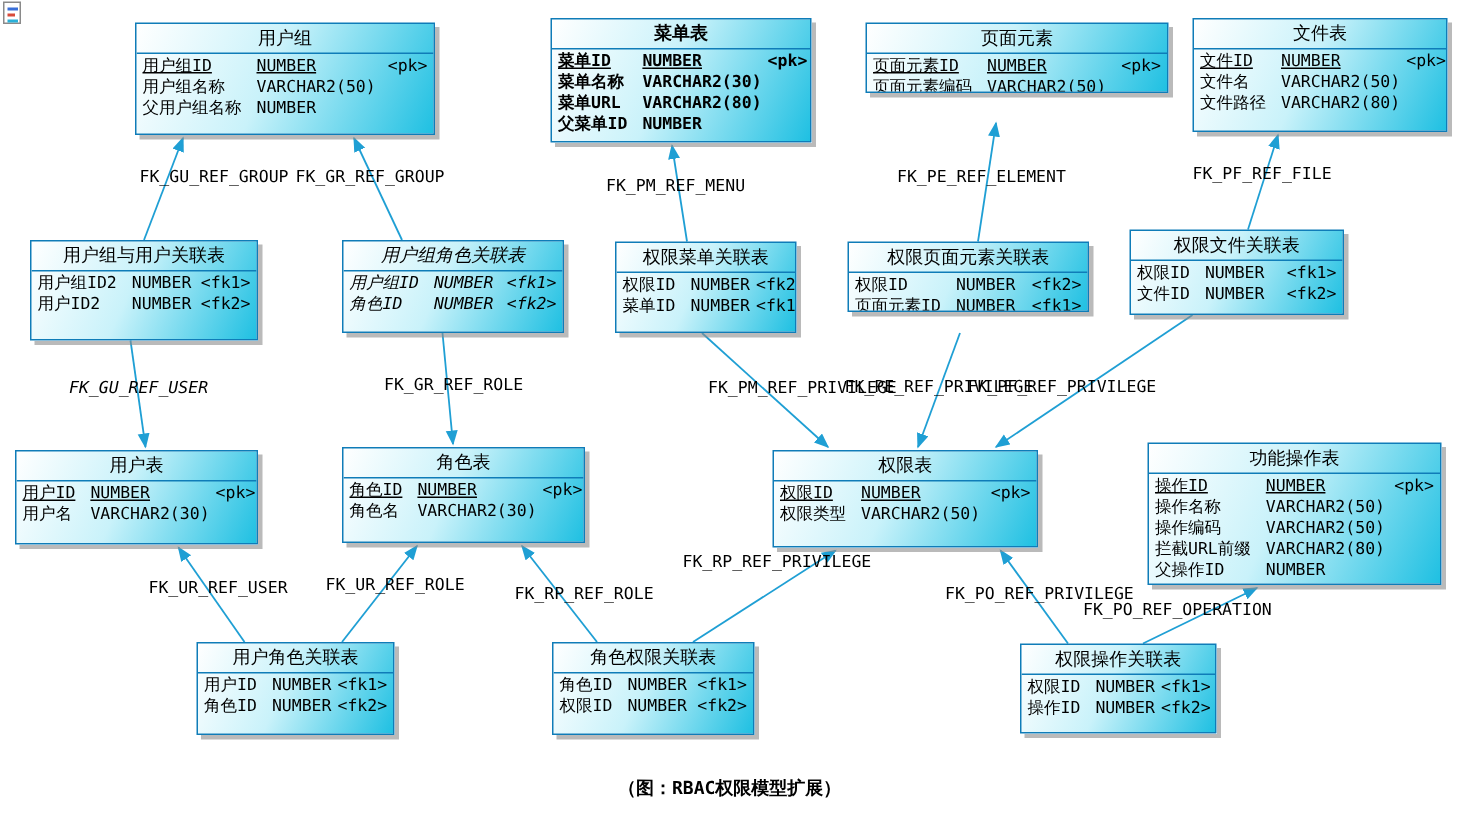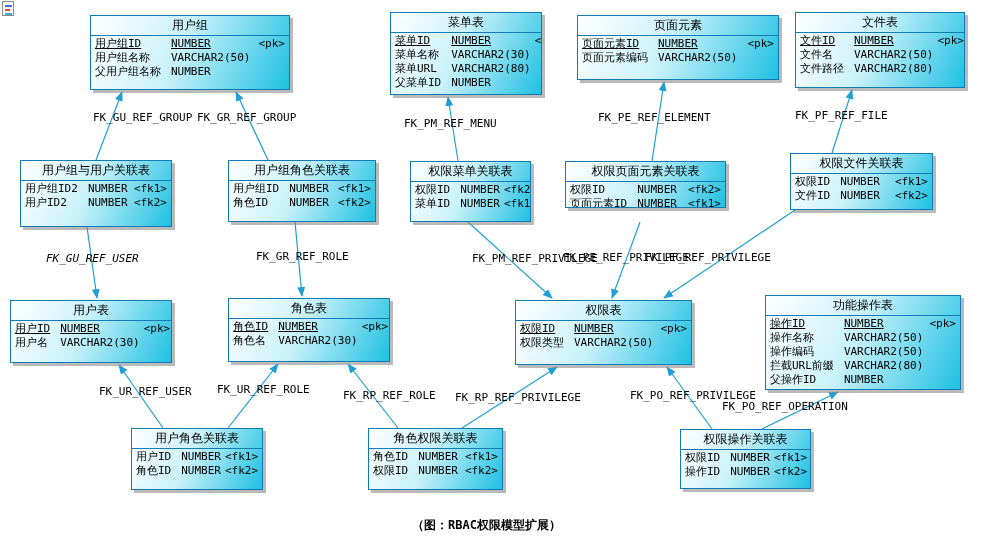--- a/index.html
+++ b/index.html
@@ -113,21 +113,21 @@
             <span class="cell type">VARCHAR2(50)</span>
             <span class="cell tag"></span>
           </div>
           <div class="col-row">
             <span class="cell name">父用户组名称</span>
             <span class="cell type">NUMBER</span>
             <span class="cell tag"></span>
           </div>
         </div>
       </div>
-      <div class="entity" style="left: 390px; top: 12px; width: 152px; height: 83px;">
+      <div class="entity" style="left: 367px; top: 12px; width: 174px; height: 83px; font-weight: bold;">
         <div class="entity-title">菜单表</div>
         <div class="entity-cols">
           <div class="col-row">
             <span class="cell name pk-underline">菜单ID</span>
             <span class="cell type pk-underline">NUMBER</span>
             <span class="cell tag">&lt;pk&gt;</span>
           </div>
           <div class="col-row">
             <span class="cell name">菜单名称</span>
             <span class="cell type">VARCHAR2(30)</span>
@@ -138,21 +138,21 @@
             <span class="cell type">VARCHAR2(80)</span>
             <span class="cell tag"></span>
           </div>
           <div class="col-row">
             <span class="cell name">父菜单ID</span>
             <span class="cell type">NUMBER</span>
             <span class="cell tag"></span>
           </div>
         </div>
       </div>
-      <div class="entity" style="left: 577px; top: 15px; width: 202px; height: 65px;">
+      <div class="entity" style="left: 577px; top: 15px; width: 202px; height: 47px;">
         <div class="entity-title">页面元素</div>
         <div class="entity-cols">
           <div class="col-row">
             <span class="cell name pk-underline">页面元素ID</span>
             <span class="cell type pk-underline">NUMBER</span>
             <span class="cell tag">&lt;pk&gt;</span>
           </div>
           <div class="col-row">
             <span class="cell name">页面元素编码</span>
             <span class="cell type">VARCHAR2(50)</span>
@@ -188,21 +188,21 @@
             <span class="cell type">NUMBER</span>
             <span class="cell tag">&lt;fk1&gt;</span>
           </div>
           <div class="col-row">
             <span class="cell name">用户ID2</span>
             <span class="cell type">NUMBER</span>
             <span class="cell tag">&lt;fk2&gt;</span>
           </div>
         </div>
       </div>
-      <div class="entity" style="left: 228px; top: 160px; width: 148px; height: 62px;">
+      <div class="entity" style="left: 228px; top: 160px; width: 148px; height: 62px; font-style: italic;">
         <div class="entity-title">用户组角色关联表</div>
         <div class="entity-cols">
           <div class="col-row">
             <span class="cell name">用户组ID</span>
             <span class="cell type">NUMBER</span>
             <span class="cell tag">&lt;fk1&gt;</span>
           </div>
           <div class="col-row">
             <span class="cell name">角色ID</span>
             <span class="cell type">NUMBER</span>
@@ -233,21 +233,21 @@
             <span class="cell type">NUMBER</span>
             <span class="cell tag">&lt;fk2&gt;</span>
           </div>
           <div class="col-row">
             <span class="cell name">页面元素ID</span>
             <span class="cell type">NUMBER</span>
             <span class="cell tag">&lt;fk1&gt;</span>
           </div>
         </div>
       </div>
-      <div class="entity" style="left: 753px; top: 153px; width: 143px; height: 57px; margin-left: 37px;">
+      <div class="entity" style="left: 753px; top: 153px; width: 143px; height: 57px;">
         <div class="entity-title">权限文件关联表</div>
         <div class="entity-cols">
           <div class="col-row">
             <span class="cell name">权限ID</span>
             <span class="cell type">NUMBER</span>
             <span class="cell tag">&lt;fk1&gt;</span>
           </div>
           <div class="col-row">
             <span class="cell name">文件ID</span>
             <span class="cell type">NUMBER</span>
@@ -384,20 +384,20 @@
       <span class="fk-label" style="left: 598px; top: 112px;">FK_PE_REF_ELEMENT</span>
       <span class="fk-label" style="left: 795px; top: 110px;">FK_PF_REF_FILE</span>
       <span class="fk-label" style="left: 46px; top: 253px; font-style: italic;">FK_GU_REF_USER</span>
       <span class="fk-label" style="left: 256px; top: 251px;">FK_GR_REF_ROLE</span>
       <span class="fk-label" style="left: 472px; top: 253px;">FK_PM_REF_PRIVILEGE</span>
       <span class="fk-label" style="left: 563px; top: 252px;">FK_PE_REF_PRIVILEGE</span>
       <span class="fk-label" style="left: 645px; top: 252px;">FK_PF_REF_PRIVILEGE</span>
       <span class="fk-label" style="left: 99px; top: 386px;">FK_UR_REF_USER</span>
       <span class="fk-label" style="left: 217px; top: 384px;">FK_UR_REF_ROLE</span>
       <span class="fk-label" style="left: 343px; top: 390px;">FK_RP_REF_ROLE</span>
-      <span class="fk-label" style="left: 455px; top: 392px;">FK_RP_REF_PRIVILEGE</span>
+      <span class="fk-label" style="left: 455px; top: 369px;">FK_RP_REF_PRIVILEGE</span>
       <span class="fk-label" style="left: 630px; top: 390px;">FK_PO_REF_PRIVILEGE</span>
       <span class="fk-label" style="left: 722px; top: 401px;">FK_PO_REF_OPERATION</span>
     </div>
 
   <div class="caption">（图：RBAC权限模型扩展）</div>
 
 </div>
 
 </body></html>

